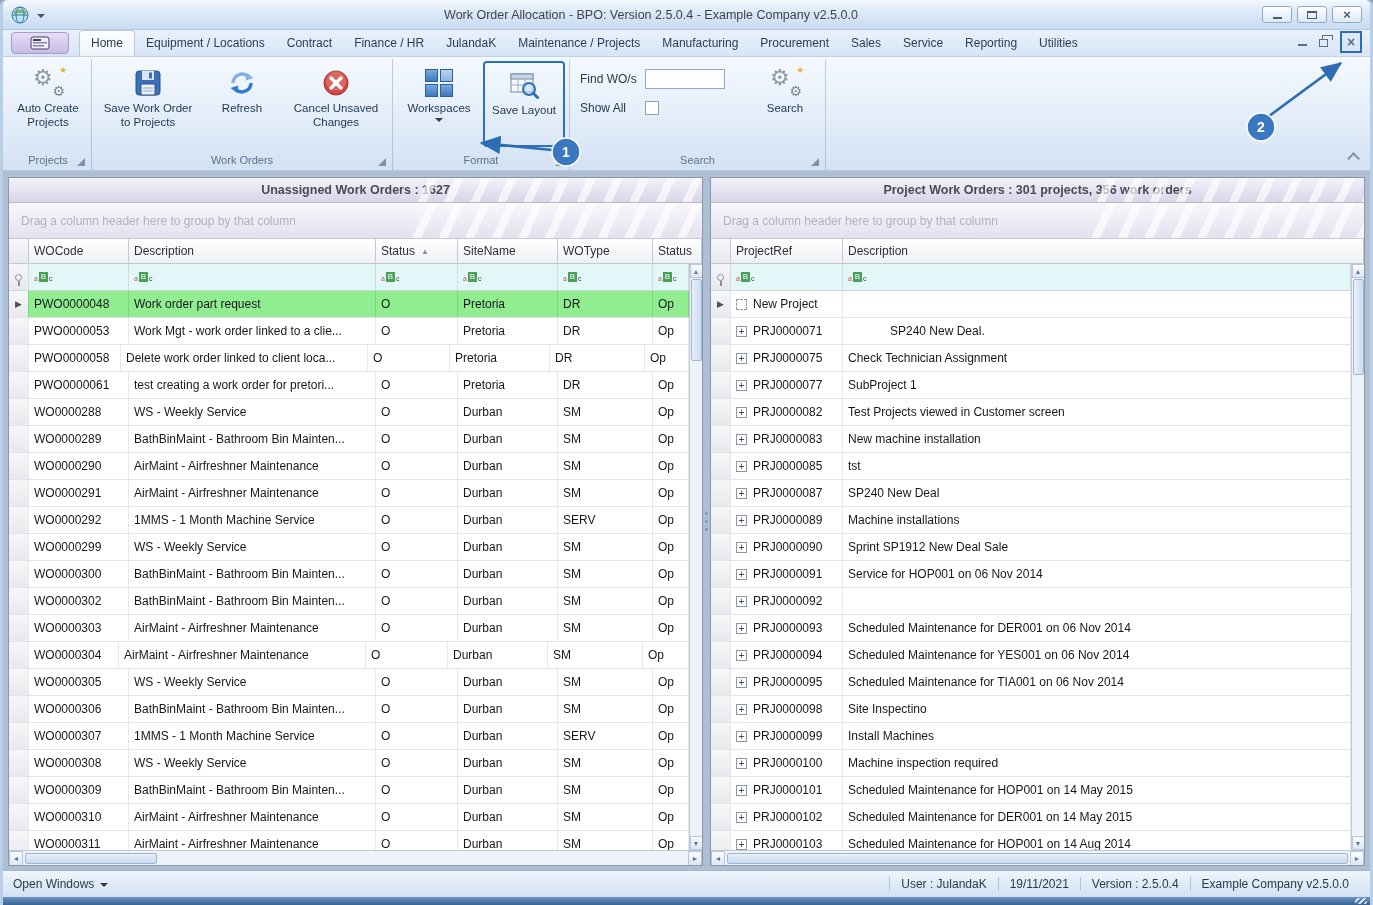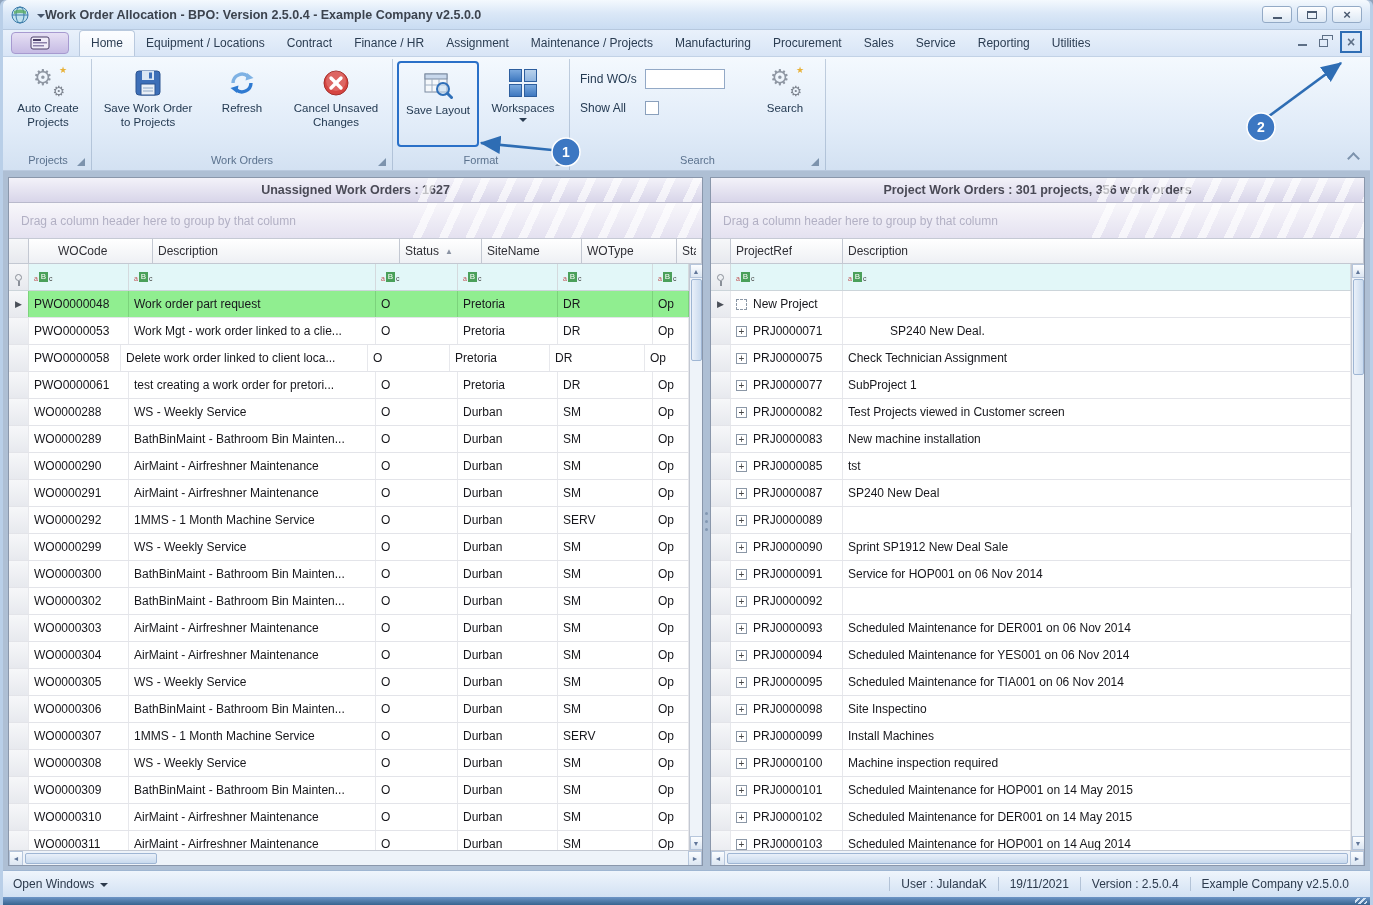--- a/index.html
+++ b/index.html
@@ -8,21 +8,21 @@
   .window { position:relative; width:1373px; height:905px; display:flex; flex-direction:column;
     background:#aebfd4; border-left:3px solid #b9cfe8; border-right:3px solid #b9cfe8;
     border-radius:6px 6px 0 0; }
 
   
   .titlebar { height:30px; flex:none; display:flex; align-items:center; padding:0 8px;
     background:linear-gradient(#f4f9fe,#dbe8f7 45%,#c9dcf2); border-bottom:1px solid #b6c8de;
     border-radius:5px 5px 0 0; }
   .globe { width:18px; height:18px; display:inline-flex; }
   .tb-caret { width:0; height:0; border:4px solid transparent; border-top-color:#45556b; margin:6px 0 0 8px; }
-  .tb-title { flex:1; text-align:left; font-size:12.5px; font-weight:bold; color:#3c434e; }
+  .tb-title { flex:1; text-align:center; font-size:12.5px; font-weight:normal; color:#3c434e; }
   .wbtn { width:30px; height:17px; border:1px solid #93aac6; border-radius:3px; margin-left:5px;
     background:linear-gradient(#fdfeff,#dde8f4); display:flex; align-items:center; justify-content:center;
     color:#4a5a70; cursor:default; }
   .glyph-min { width:9px; height:0; border-bottom:2px solid #4a5a70; margin-top:6px; }
   .glyph-max { width:10px; height:8px; border:1px solid #4a5a70; border-top-width:2px; }
   .glyph-x { font-size:13px; font-weight:bold; line-height:1; }
 
   
   .tabrow { height:27px; flex:none; display:flex; align-items:flex-end; padding:0 8px;
     background:linear-gradient(#e9f1fb,#d8e5f6); border-bottom:1px solid #c2d2e6; }
@@ -183,21 +183,21 @@
         <rect x="3" y="3" width="8" height="2" fill="#4a3f66"></rect>
         <rect x="3" y="6" width="14" height="1.5" fill="#8d82ab"></rect>
         <rect x="3" y="9" width="11" height="1.5" fill="#8d82ab"></rect>
       </svg>
     </div>
     <div class="tabs">
         <div class="tab active">Home</div>
         <div class="tab">Equipment / Locations</div>
         <div class="tab">Contract</div>
         <div class="tab">Finance / HR</div>
-        <div class="tab">Assignment</div>
+        <div class="tab">JulandaK</div>
         <div class="tab">Maintenance / Projects</div>
         <div class="tab">Manufacturing</div>
         <div class="tab">Procurement</div>
         <div class="tab">Sales</div>
         <div class="tab">Service</div>
         <div class="tab">Reporting</div>
         <div class="tab">Utilities</div>
       </div>
     <div class="mdi">
       <span class="mdi-min"></span>
@@ -268,46 +268,46 @@
         </div>
       </div>
       <div class="rgl">
         <span>Work Orders</span>
         <span class="launcher"></span>
       </div>
     </div>
 
     <div class="rgroup">
       <div class="rbtns">
+        <div class="rbtn" style="width:84px">
+          <div class="ric">
+              <div class="ic-ws">
+                <i></i>
+                <i></i>
+                <i></i>
+                <i></i>
+              </div>
+            </div>
+          <div>Workspaces</div>
+          <span class="wcaret"></span>
+        </div>
         <div class="rbtn hl" style="width:82px">
           <div class="ric">
             <svg width="30" height="30" viewBox="0 0 30 30">
               <rect x="2" y="4" width="22" height="18" fill="#f5f8fb" stroke="#7a8aa0"></rect>
               <rect x="2" y="4" width="22" height="5" fill="#c8d8ec" stroke="#7a8aa0"></rect>
               <line x1="9" y1="9" x2="9" y2="22" stroke="#9fb0c4"></line>
               <line x1="16" y1="9" x2="16" y2="22" stroke="#9fb0c4"></line>
               <line x1="2" y1="15" x2="24" y2="15" stroke="#9fb0c4"></line>
               <circle cx="20" cy="19" r="6" fill="rgba(190,215,240,.5)" stroke="#2f6fb8" stroke-width="2"></circle>
               <line x1="24.5" y1="23.5" x2="28.5" y2="27.5" stroke="#2f6fb8" stroke-width="3" stroke-linecap="round"></line>
             </svg>
           </div>
           <div>Save Layout</div>
         </div>
-        <div class="rbtn" style="width:84px">
-          <div class="ric">
-              <div class="ic-ws">
-                <i></i>
-                <i></i>
-                <i></i>
-                <i></i>
-              </div>
-            </div>
-          <div>Workspaces</div>
-          <span class="wcaret"></span>
-        </div>
       </div>
       <div class="rgl">
         <span>Format</span>
         <span class="launcher"></span>
       </div>
     </div>
 
     <div class="rgroup">
       <div class="rbtns">
         <div class="sfields">
@@ -346,21 +346,21 @@
       <div class="phead">
         <span>Unassigned Work Orders : 1627</span>
         <span class="stripes"></span>
       </div>
       <div class="groupby">
         <span>Drag a column header here to group by that column</span>
         <span class="stripes"></span>
       </div>
       <div class="hrow">
           <div class="hcell ind"></div>
-          <div class="hcell" style="width: 100px; flex: 0 0 auto; margin-left: 24px;">
+          <div class="hcell" style="width: 100px; flex: 0 0 auto;">
             <div class="hlbl">WOCode</div>
           </div>
           <div class="hcell" style="width: 247px; flex: 0 0 auto;">
             <div class="hlbl">Description</div>
           </div>
           <div class="hcell" style="width: 82px; flex: 0 0 auto;">
             <div class="hlbl">Status</div>
             <div class="sort">▲</div>
           </div>
           <div class="hcell" style="width: 100px; flex: 0 0 auto;">
@@ -537,21 +537,21 @@
                 <div class="gcell ind"></div>
                 <div class="gcell" style="width: 100px; flex: 0 0 auto;">WO0000303</div>
                 <div class="gcell" style="width: 247px; flex: 0 0 auto;">AirMaint - Airfreshner Maintenance</div>
                 <div class="gcell" style="width: 82px; flex: 0 0 auto;">O</div>
                 <div class="gcell" style="width: 100px; flex: 0 0 auto;">Durban</div>
                 <div class="gcell" style="width: 95px; flex: 0 0 auto;">SM</div>
                 <div class="gcell" style="flex: 1 1 0%; min-width: 0px;">Op</div>
               </div>
               <div class="grow">
                 <div class="gcell ind"></div>
-                <div class="gcell" style="width: 100px; flex: 0 0 auto;">WO0000304</div>
+                <div class="gcell" style="width: 90px; flex: 0 0 auto;">WO0000304</div>
                 <div class="gcell" style="width: 247px; flex: 0 0 auto;">AirMaint - Airfreshner Maintenance</div>
                 <div class="gcell" style="width: 82px; flex: 0 0 auto;">O</div>
                 <div class="gcell" style="width: 100px; flex: 0 0 auto;">Durban</div>
                 <div class="gcell" style="width: 95px; flex: 0 0 auto;">SM</div>
                 <div class="gcell" style="flex: 1 1 0%; min-width: 0px;">Op</div>
               </div>
               <div class="grow">
                 <div class="gcell ind"></div>
                 <div class="gcell" style="width: 100px; flex: 0 0 auto;">WO0000305</div>
                 <div class="gcell" style="width: 247px; flex: 0 0 auto;">WS - Weekly Service</div>
@@ -742,20 +742,21 @@
                   <div class="reftext" style="display: inline;">PRJ0000087</div>
                 </div>
                 <div class="gcell" style="flex: 1 1 0%; min-width: 0px;">SP240 New Deal</div>
               </div>
               <div class="grow">
                 <div class="gcell ind"></div>
                 <div class="gcell" style="width: 112px; flex: 0 0 auto;">
                   <div class="xp">+</div>
                   <div class="reftext" style="display: inline;">PRJ0000089</div>
                 </div>
+                <div class="gcell" style="flex: 1 1 0%; min-width: 0px;">Machine installations</div>
               </div>
               <div class="grow">
                 <div class="gcell ind"></div>
                 <div class="gcell" style="width: 112px; flex: 0 0 auto;">
                   <div class="xp">+</div>
                   <div class="reftext" style="display: inline;">PRJ0000090</div>
                 </div>
                 <div class="gcell" style="flex: 1 1 0%; min-width: 0px;">Sprint SP1912 New Deal Sale</div>
               </div>
               <div class="grow">

